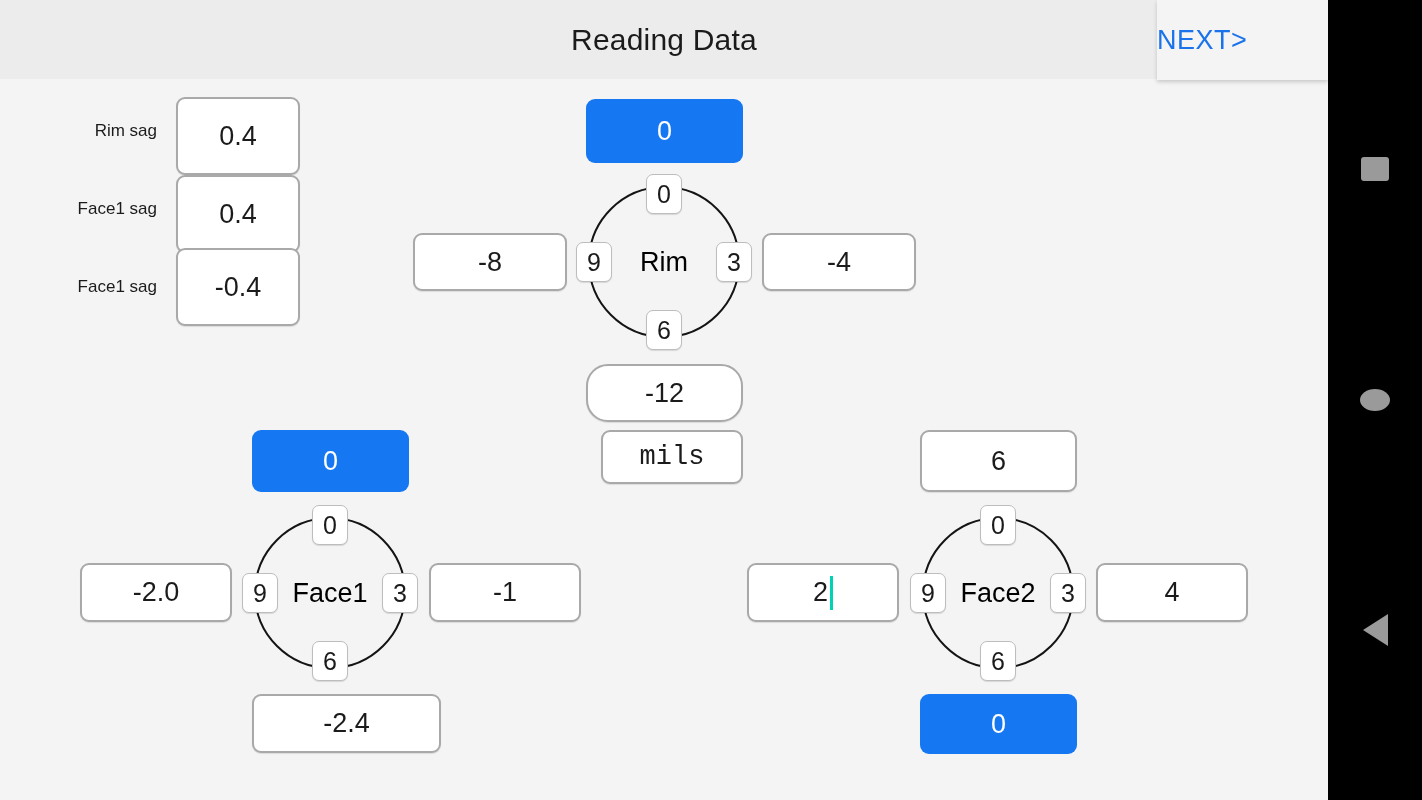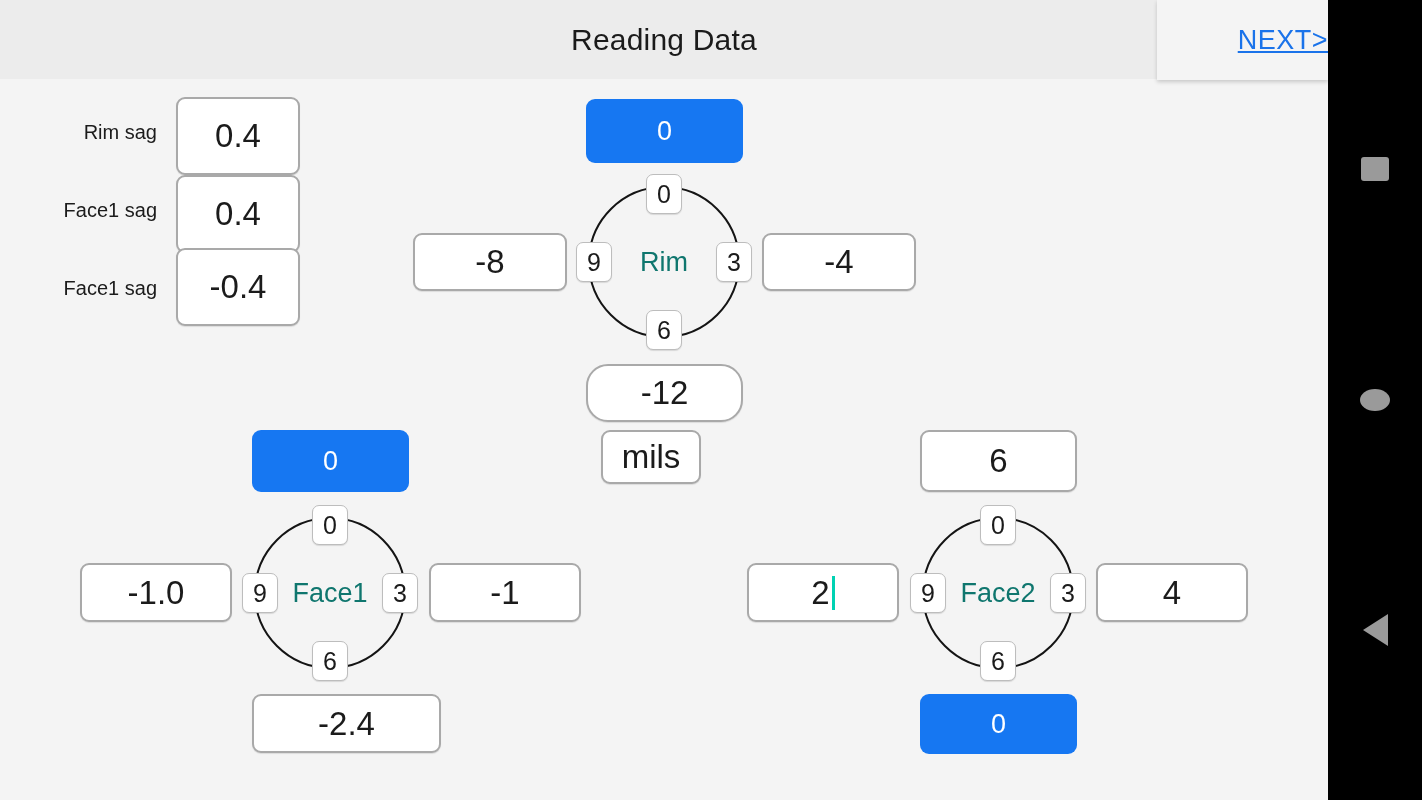--- a/index.html
+++ b/index.html
@@ -55,40 +55,39 @@
     height: 80px;
     background: #f4f4f4;
     box-shadow: 0 2px 4px rgba(0,0,0,0.18);
     z-index: 5;
   }
   #next-button {
     position: absolute;
     left: 0; top: 0;
     width: 171px; height: 80px;
     line-height: 80px;
-    text-align: right;
+    text-align: left;
     font-size: 27px;
     font-weight: 500;
     color: #1a73ea;
     letter-spacing: .5px;
     cursor: pointer;
     user-select: none;
     background: transparent;
     border: none;
     font-family: "Liberation Sans", sans-serif;
-    text-decoration: underline;
   }
 
   
   .inputbox {
     position: absolute;
     background: #ffffff;
     border: 2px solid #a9a9a9;
     border-radius: 9px;
-    font-size: 33px;
+    font-size: 27px;
     color: #1b1b1b;
     text-align: right;
     font-family: "Liberation Sans", sans-serif;
     display: flex;
     align-items: center;
     justify-content: center;
     box-shadow: 0 1px 1px rgba(0,0,0,0.10);
   }
 
   .bluebox {
@@ -101,21 +100,21 @@
     text-align: center;
     font-family: "Liberation Sans", sans-serif;
     display: flex;
     align-items: center;
     justify-content: center;
     cursor: pointer;
   }
 
   .side-label {
     position: absolute;
-    font-size: 20px;
+    font-size: 17px;
     color: #1b1b1b;
     text-align: right;
     white-space: nowrap;
     font-family: "Liberation Sans", sans-serif;
   }
 
   
   .dial {
     position: absolute;
     width: 152px;
@@ -130,21 +129,21 @@
     background: transparent;
   }
   .dial-center {
     position: absolute;
     left: 0; top: 0;
     width: 152px; height: 152px;
     display: flex;
     align-items: center;
     justify-content: center;
     font-size: 27px;
-    color: #0f766e;
+    color: #000000;
     white-space: nowrap;
     font-family: "Liberation Sans", sans-serif;
   }
   .dial-tick {
     position: absolute;
     width: 36px;
     height: 40px;
     background: #ffffff;
     border: 1px solid #bdbdbd;
     border-radius: 7px;
@@ -250,27 +249,27 @@
         <div class="dial-circle"></div>
         <div class="dial-center">Rim</div>
         <div class="dial-tick tick-0">0</div>
         <div class="dial-tick tick-3">3</div>
         <div class="dial-tick tick-6">6</div>
         <div class="dial-tick tick-9">9</div>
       </div>
 
       <div class="inputbox" style="left:586px; top:364px; width:157px; height:58px;border-radius:22px;">-12</div>
 
-      <div class="inputbox" style="left:601px; top:430px; width:100px; height:54px;">mils</div>
+      <div class="inputbox" style="left:601px; top:430px; width:142px; height:54px;font-family:Liberation Mono, monospace;">mils</div>
     </div>
 
     <div>
       <div class="bluebox" style="left:252px; top:430px; width:157px; height:62px;">0</div>
 
-      <div class="inputbox" style="left:80px; top:563px; width:152px; height:59px;">-1.0</div>
+      <div class="inputbox" style="left:80px; top:563px; width:152px; height:59px;">-2.0</div>
 
       <div class="inputbox" style="left:429px; top:563px; width:152px; height:59px;">-1</div>
 
       <div class="dial" style="left:254px; top:517px;">
         <div class="dial-circle"></div>
         <div class="dial-center">Face1</div>
         <div class="dial-tick tick-0">0</div>
         <div class="dial-tick tick-3">3</div>
         <div class="dial-tick tick-6">6</div>
         <div class="dial-tick tick-9">9</div>

